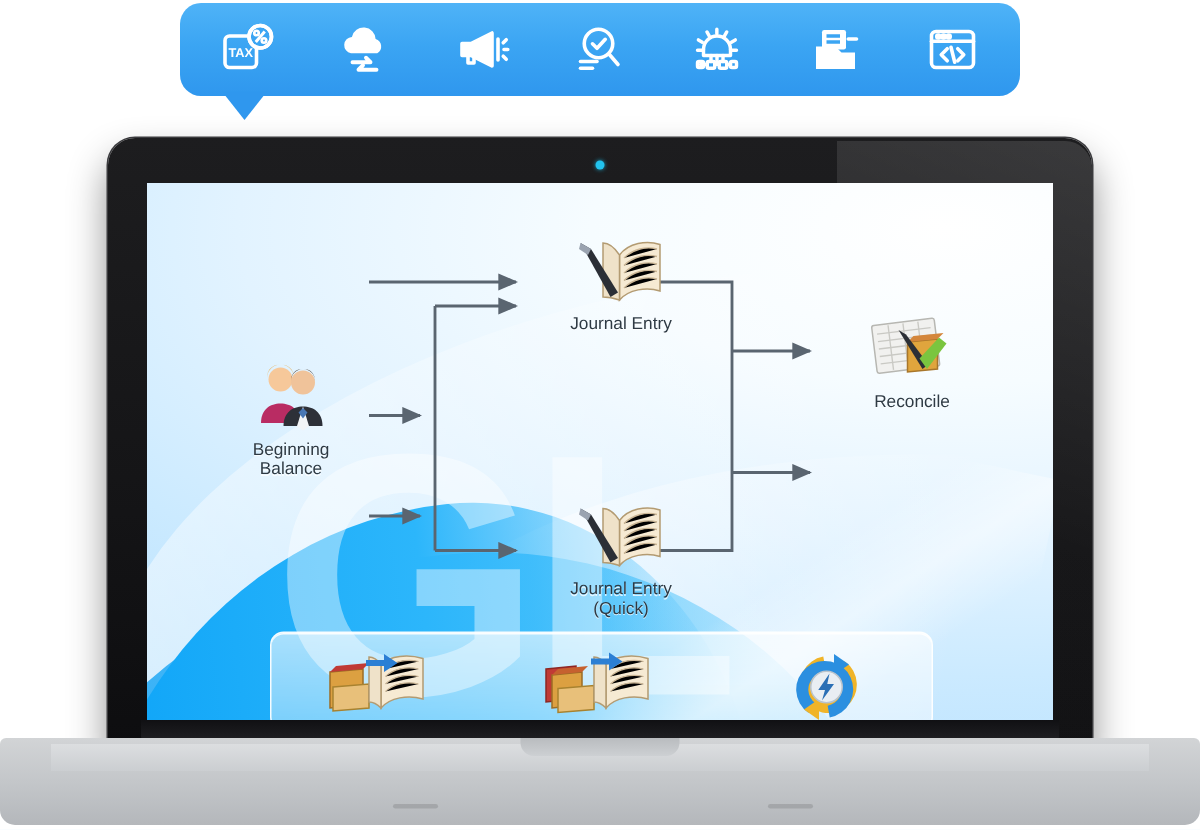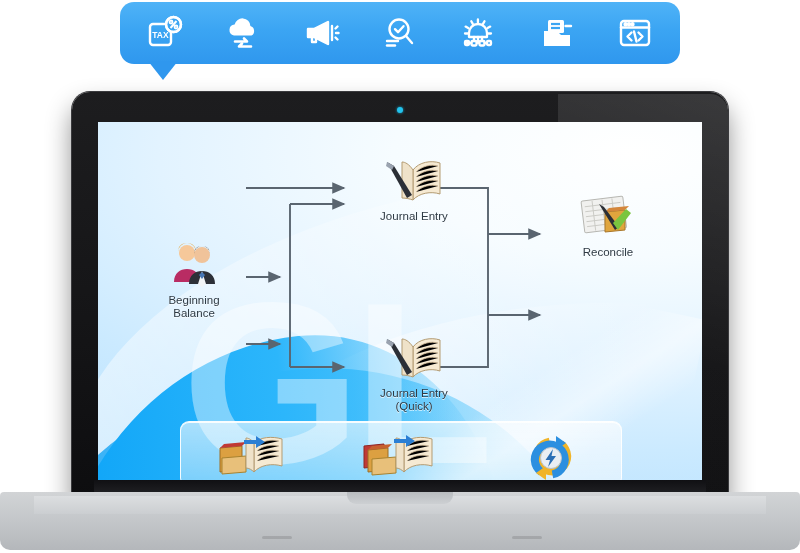--- a/index.html
+++ b/index.html
@@ -291,21 +291,21 @@
               </g>
               <path d="M30 16 C26 10, 22 8, 19 8 L19 44 C23 44, 27 45, 30 46 Z" fill="#efe2c9" stroke="#b39b72" stroke-width="1"></path>
               <path d="M4 8 L11 12 L29 41 L24 44 Z" fill="#2b2f36"></path>
               <path d="M4 8 L11 12 L9 16 L3 12 Z" fill="#9aa3b0"></path>
             </svg>
           </div>
           <div class="caption">Journal Entry
 (Quick)</div>
         </div>
 
-        <div class="node" style="left:450px;top:64px;">
+        <div class="node" style="left:450px;top:80px;">
           <div class="glyph">
             <svg width="62" height="52" viewBox="0 0 62 52">
               <g transform="rotate(-7 31 26)">
                 <rect x="6" y="8" width="42" height="32" rx="1.5" fill="#f1f1ef" stroke="#b7b7b2" stroke-width="1"></rect>
                 <g stroke="#c9c9c4" stroke-width=".9">
                   <line x1="9" y1="14" x2="45" y2="14"></line>
                     <line x1="9" y1="19" x2="45" y2="19"></line>
                   <line x1="9" y1="24" x2="45" y2="24"></line>
                     <line x1="9" y1="29" x2="45" y2="29"></line>
                   <line x1="9" y1="34" x2="45" y2="34"></line>

